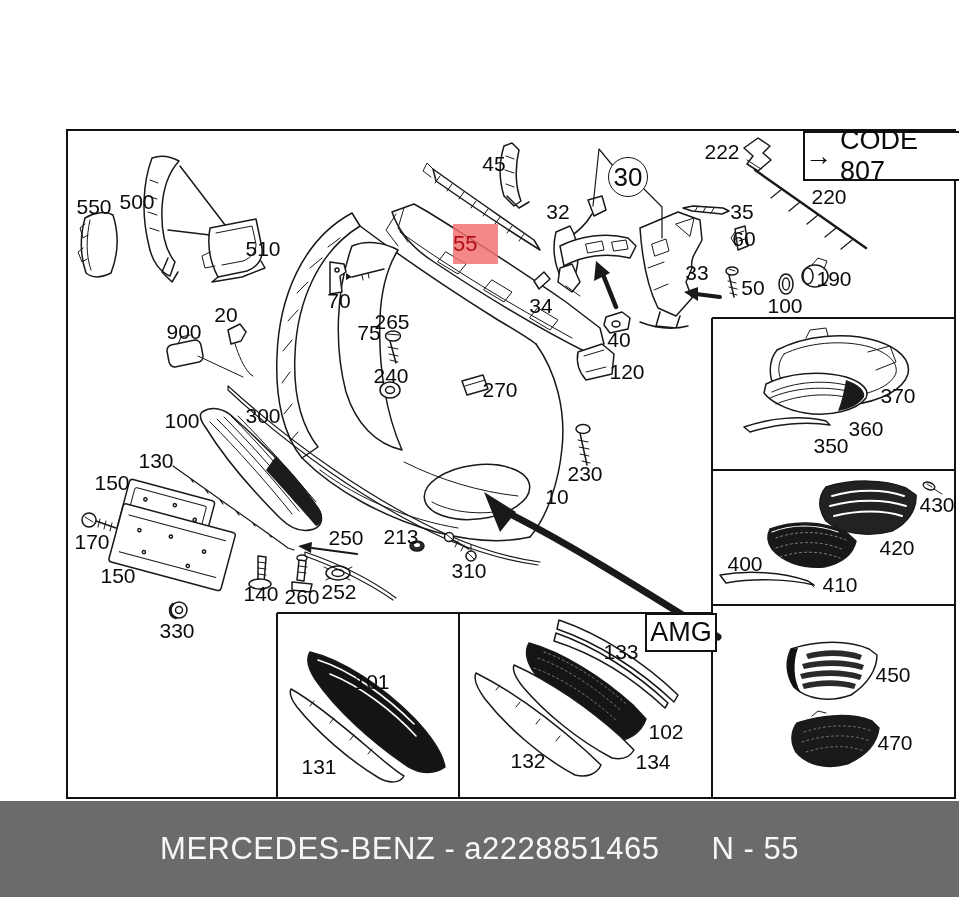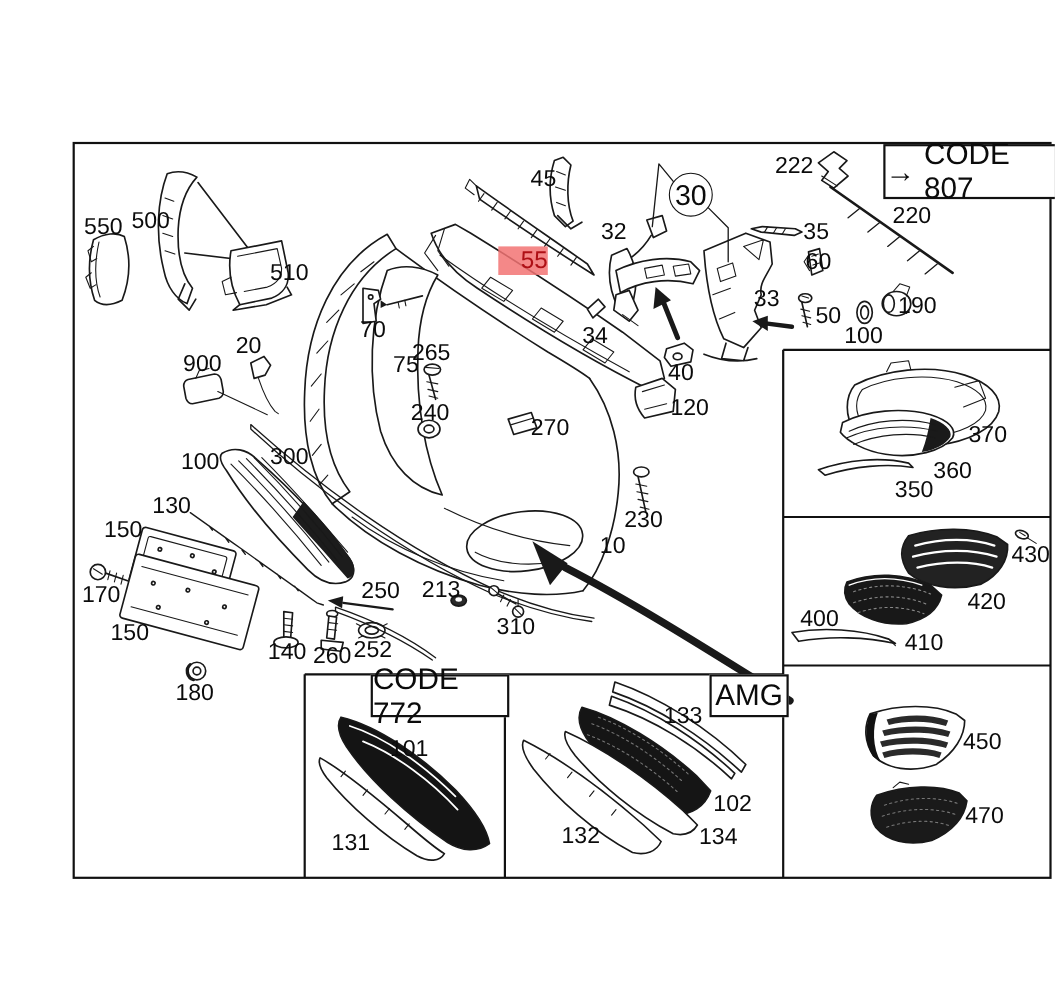--- a/index.html
+++ b/index.html
@@ -4,22 +4,22 @@
 <style>
   html,body{margin:0;padding:0;background:#fff;}
   #stage{position:relative;width:959px;height:897px;background:#fff;overflow:hidden;
          font-family:"Liberation Sans",sans-serif;}
   #art{position:absolute;left:0;top:0;z-index:1;}
   .plbl{position:absolute;transform:translate(-50%,-50%);font-size:21px;color:#0b0b0b;
         white-space:nowrap;z-index:3;line-height:1;}
   .calloutbox{position:absolute;background:#fff;border:2px solid #111;z-index:4;
         display:flex;align-items:center;justify-content:center;gap:8px;
         font-size:27px;color:#0b0b0b;}
-  .hl55{position:absolute;left:453px;top:224px;width:45px;height:26px;z-index:2;
-        display:flex;align-items:center;justify-content:flex-end;
+  .hl55{position:absolute;left:453px;top:224px;width:45px;height:40px;z-index:2;
+        display:flex;align-items:center;justify-content:flex-start;
         font-size:22px;}
   .circ30{position:absolute;left:608px;top:157px;width:38px;height:38px;border-radius:50%;
         border:1.8px solid #141414;background:#fff;z-index:2;
         display:flex;align-items:center;justify-content:center;font-size:26px;color:#0b0b0b;}
   .footer{position:absolute;left:0;top:801px;width:959px;height:96px;z-index:5;
         display:flex;align-items:center;justify-content:center;gap:52px;}
   .footer span{font-size:31px;color:#f7f7f7;letter-spacing:.5px;}
 </style>
 </head>
 <body>
@@ -223,53 +223,54 @@
     <path fill="#fff" d="M514,665 C550,681 590,709 621,737 L634,750 C630,757 622,760 612,758 C578,740 545,713 523,687 C515,677 512,670 514,665 Z"></path>
     <path fill="#fff" d="M476,673 C512,691 552,721 585,750 L601,765 C597,774 587,778 575,775 C541,757 507,727 485,699 C477,688 473,679 476,673 Z"></path>
     <path stroke-width="1" d="M496,690 l4,-5 M516,707 l4,-5 M536,724 l4,-5 M556,741 l4,-5"></path>
   </g>
 </svg>
 
 <div class="calloutbox" style="left:803px;top:131px;width:154px;height:46px;">
   <span>→</span>
   <span>CODE 807</span>
 </div>
-<div class="calloutbox" style="left:337px;top:613px;width:122px;height:35px;">
-  <span>CODE 772</span>
-</div>
 <div class="calloutbox" style="left:645px;top:613px;width:68px;height:35px;">
   <span>AMG</span>
 </div>
 
 <div class="hl55" id="hl55" style="background: rgba(242, 115, 115, 0.85); color: rgb(174, 16, 22);">
   <span>55</span>
 </div>
 
 <div class="circ30">
   <span>30</span>
 </div>
 
+<div class="footer" id="footerbar" style="background: rgb(107, 107, 107);">
+  <span>MERCEDES-BENZ - a2228851465</span>
+  <span>N - 55</span>
+</div>
 
 <span class="plbl" style="left: 94px; top: 206px;">550</span>
     <span class="plbl" style="left: 137px; top: 201px;">500</span>
     <span class="plbl" style="left: 263px; top: 248px;">510</span>
     <span class="plbl" style="left: 184px; top: 331px;">900</span>
     <span class="plbl" style="left: 226px; top: 314px;">20</span>
     <span class="plbl" style="left: 339px; top: 300px;">70</span>
     <span class="plbl" style="left: 369px; top: 288px; margin-top: 44px;">75</span>
     <span class="plbl" style="left: 392px; top: 321px;">265</span>
     <span class="plbl" style="left: 391px; top: 375px;">240</span>
     <span class="plbl" style="left: 500px; top: 389px;">270</span>
     <span class="plbl" style="left: 182px; top: 420px;">100</span>
     <span class="plbl" style="left: 263px; top: 415px;">300</span>
     <span class="plbl" style="left: 156px; top: 460px;">130</span>
     <span class="plbl" style="left: 112px; top: 482px;">150</span>
     <span class="plbl" style="left: 92px; top: 541px;">170</span>
     <span class="plbl" style="left: 118px; top: 575px;">150</span>
-    <span class="plbl" style="left: 177px; top: 630px;">180</span>
+    <span class="plbl" style="left: 177px; top: 630px;">330</span>
     <span class="plbl" style="left: 261px; top: 593px;">140</span>
     <span class="plbl" style="left: 302px; top: 596px;">260</span>
     <span class="plbl" style="left: 339px; top: 591px;">252</span>
     <span class="plbl" style="left: 346px; top: 537px;">250</span>
     <span class="plbl" style="left: 401px; top: 536px;">213</span>
     <span class="plbl" style="left: 469px; top: 570px;">310</span>
     <span class="plbl" style="left: 494px; top: 163px;">45</span>
     <span class="plbl" style="left: 558px; top: 211px;">32</span>
     <span class="plbl" style="left: 541px; top: 305px;">34</span>
     <span class="plbl" style="left: 742px; top: 211px;">35</span>

